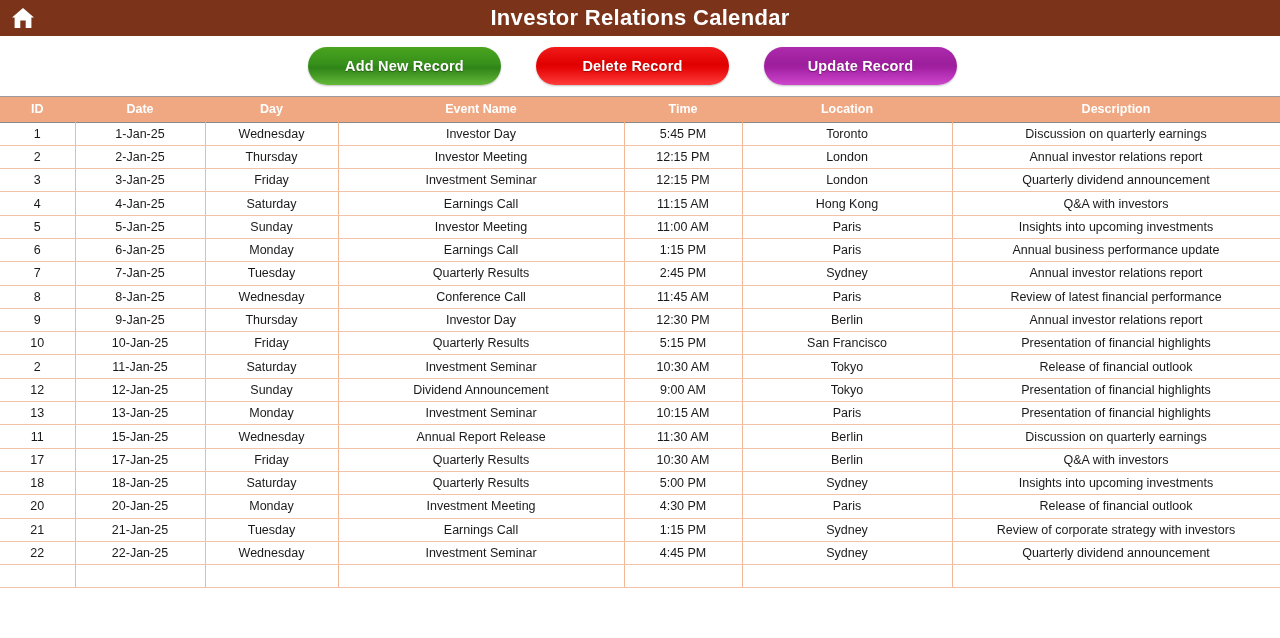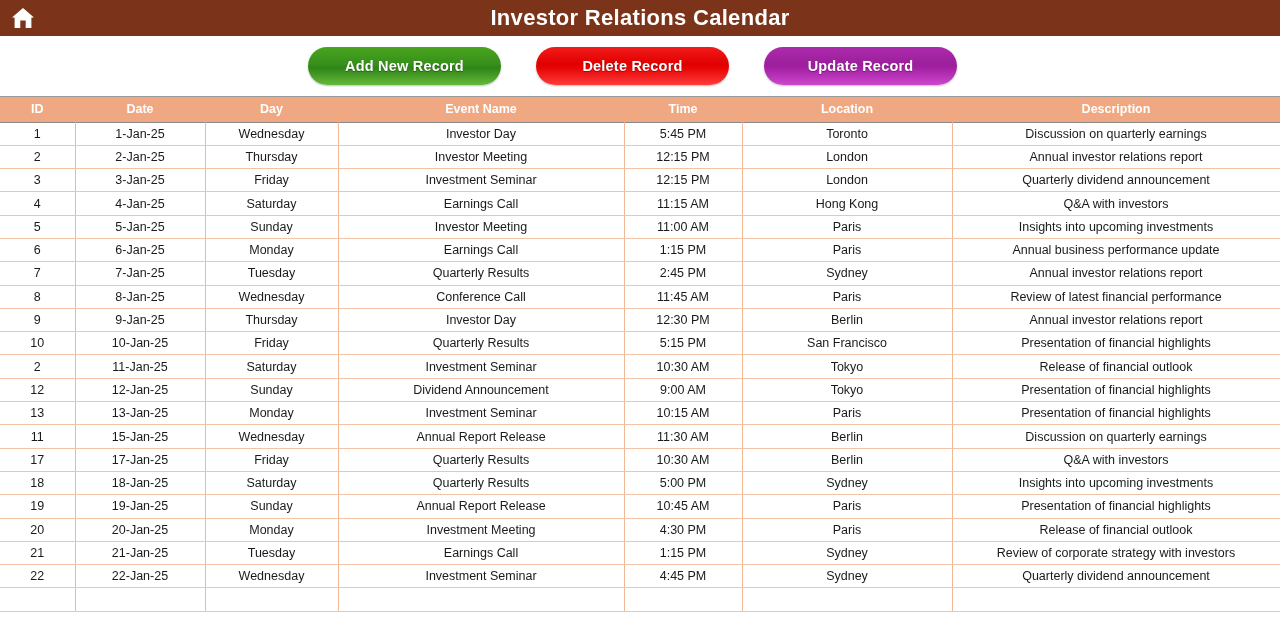--- a/index.html
+++ b/index.html
@@ -311,29 +311,20 @@
         <tr>
           <td>18</td>
           <td>18-Jan-25</td>
           <td>Saturday</td>
           <td>Quarterly Results</td>
           <td>5:00 PM</td>
           <td>Sydney</td>
           <td>Insights into upcoming investments</td>
         </tr>
         <tr>
-          <td>19</td>
-          <td>19-Jan-25</td>
-          <td>Sunday</td>
-          <td>Annual Report Release</td>
-          <td>10:45 AM</td>
-          <td>Paris</td>
-          <td>Presentation of financial highlights</td>
-        </tr>
-        <tr>
           <td>20</td>
           <td>20-Jan-25</td>
           <td>Monday</td>
           <td>Investment Meeting</td>
           <td>4:30 PM</td>
           <td>Paris</td>
           <td>Release of financial outlook</td>
         </tr>
         <tr>
           <td>21</td>

